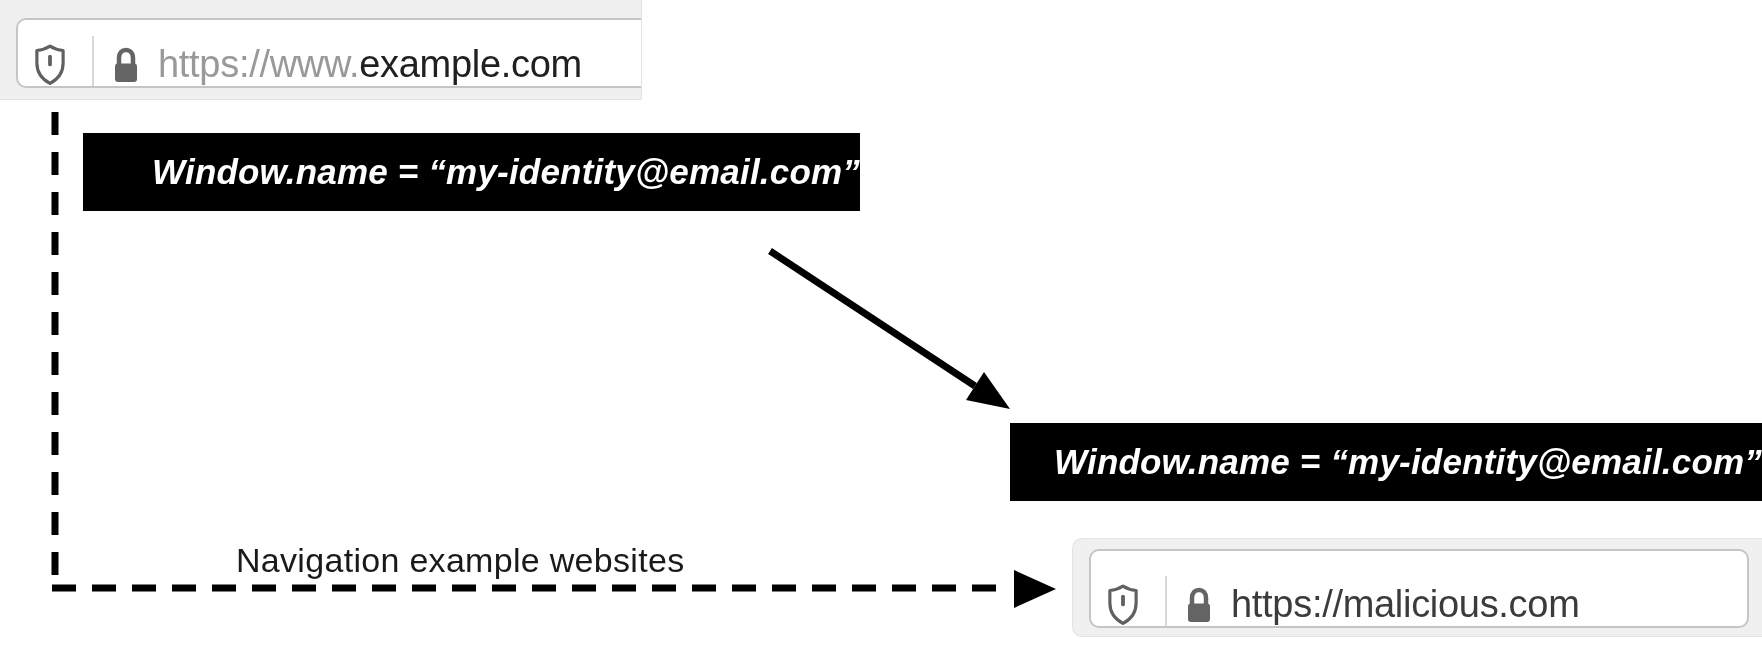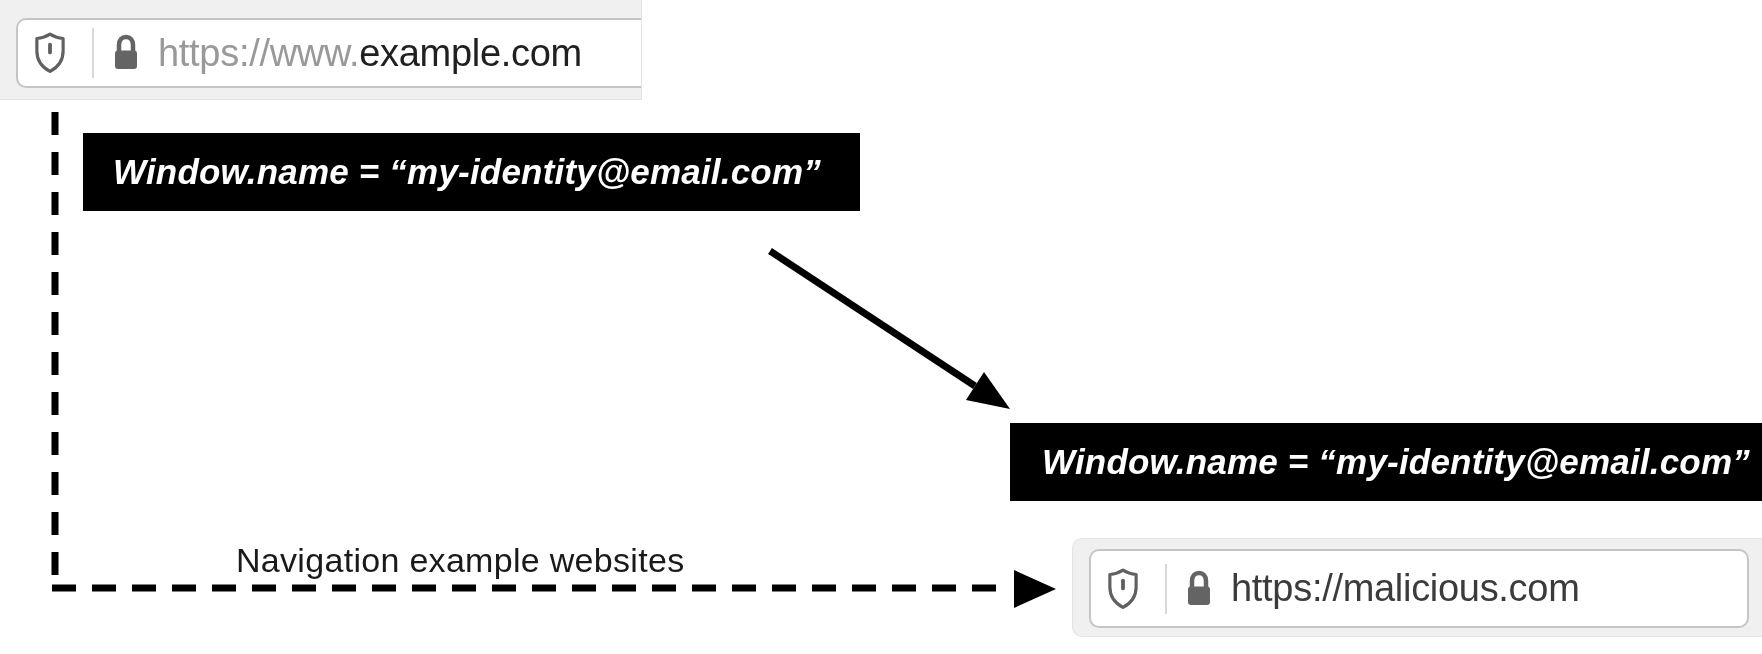--- a/index.html
+++ b/index.html
@@ -8,38 +8,39 @@
     font-family:"Liberation Sans", sans-serif;overflow:hidden;
   }
   .connectors{position:absolute;left:0;top:0;pointer-events:none;}
 
   
   .bar-group{position:absolute;background:#f0f0f1;border:1px solid #e3e3e3;overflow:hidden;box-sizing:border-box;}
   .bar-top{left:0;top:0;width:642px;height:100px;border-left:none;border-top:none;}
   .bar-bottom{left:1072px;top:538px;width:832px;height:99px;border-radius:10px 0 0 10px;border-right:none;padding-left:44px;}
   .url-field{
     position:absolute;background:#ffffff;border:2px solid #c5c5c8;border-radius:10px;
-    display:flex;align-items:center;box-sizing:border-box;padding-left:16px;
+    display:flex;align-items:flex-end;box-sizing:border-box;padding-left:16px;
   }
   .bar-top .url-field{left:16px;top:18px;width:700px;height:70px;}
   .bar-bottom .url-field{left:16px;top:10px;width:660px;height:79px;}
   .icon{display:flex;align-items:center;justify-content:center;flex:0 0 auto;}
   .shield{margin-right:26px;}
   .vdivider{width:2px;height:50px;background:#d8d8d8;margin-right:16px;flex:0 0 auto;}
   .lock{margin-right:16px;}
   .url-text{font-size:38px;letter-spacing:-0.3px;white-space:nowrap;}
   .url-scheme{color:#999999;}
   .url-domain{color:#202020;font-weight:500;}
   .url-malicious{color:#3b3b3b;}
 
   
   .black-box{
     position:absolute;background:#000000;color:#ffffff;display:flex;align-items:center;
     font-size:35px;font-weight:bold;font-style:italic;letter-spacing:0.2px;white-space:nowrap;
     box-sizing:border-box;
+    justify-content:flex-end;
   }
   .box-source{left:83px;top:133px;width:777px;height:78px;padding-left:30px;}
   .box-target{left:1010px;top:423px;width:752px;height:78px;padding-left:32px;}
 
   
   .nav-label{
     position:absolute;left:236px;top:541px;font-size:34px;color:#1a1a1a;
     letter-spacing:0.3px;white-space:nowrap;
   }
 </style>

